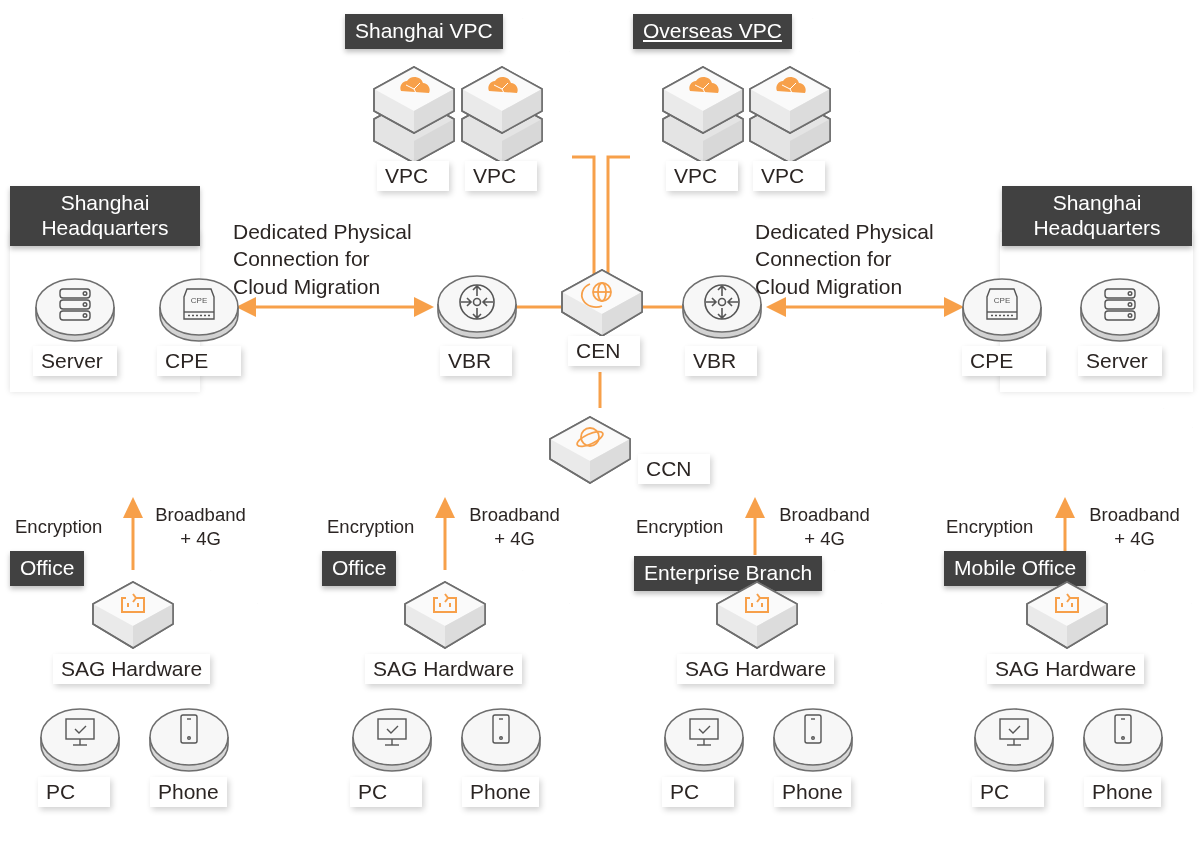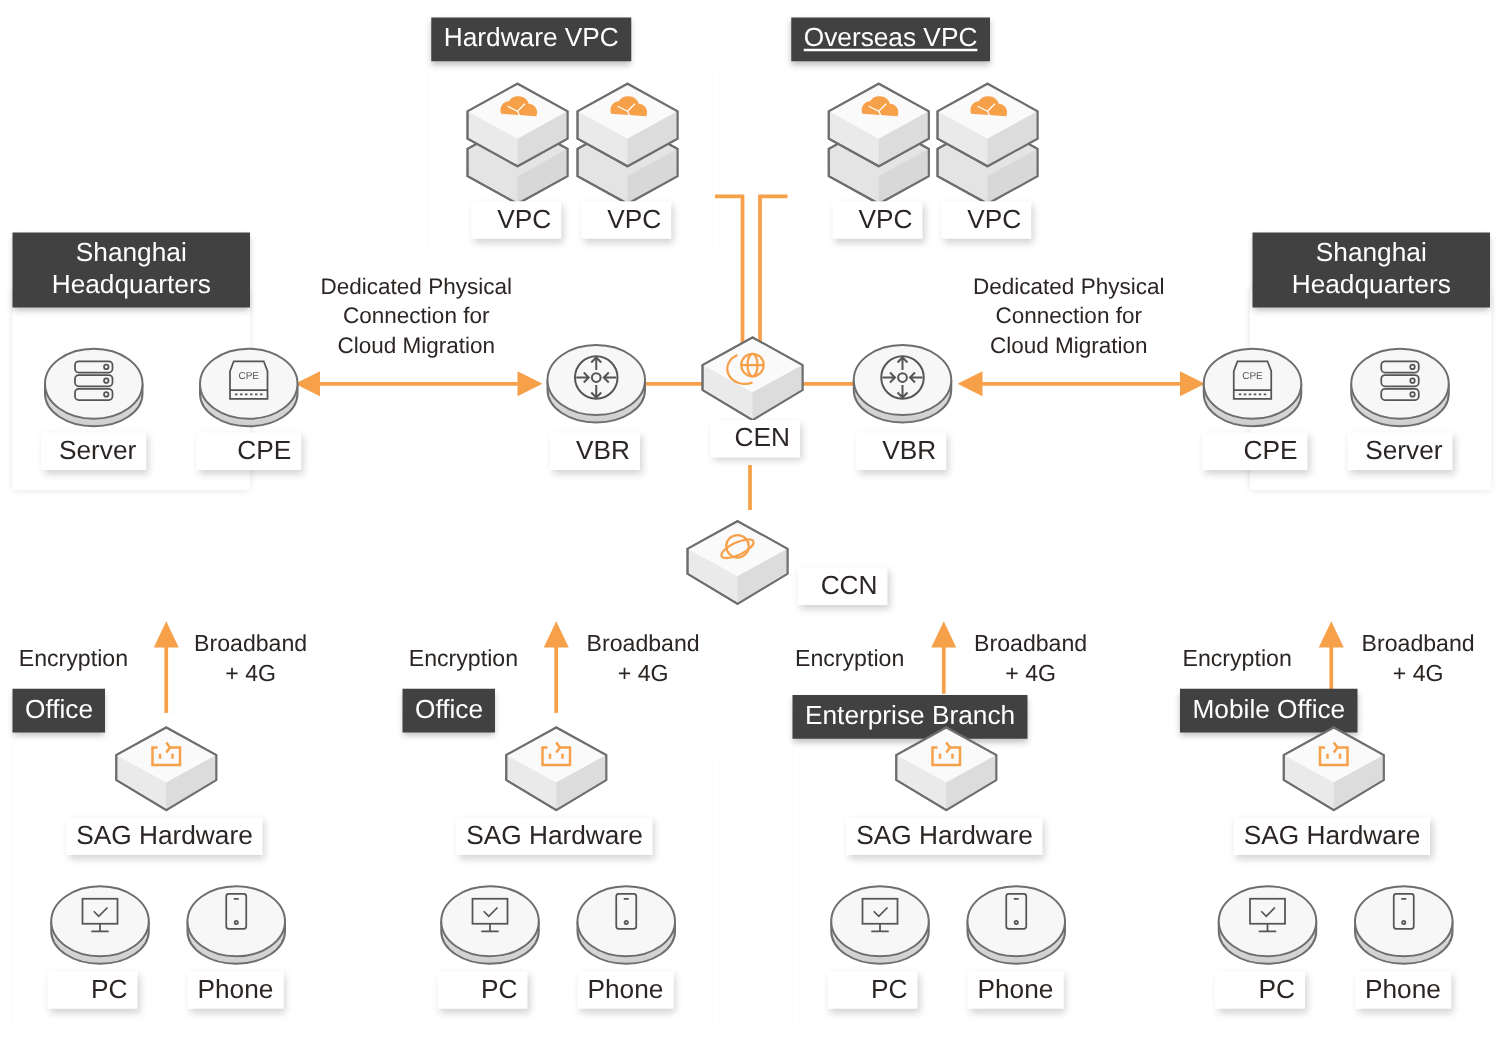--- a/index.html
+++ b/index.html
@@ -3,23 +3,23 @@
 <meta charset="utf-8">
 <style>
   html, body { margin:0; padding:0; }
   body { width:1201px; height:841px; background:#ffffff; position:relative; overflow:hidden;
          font-family:"Liberation Sans", "DejaVu Sans", sans-serif; color:#2b2523; }
   .panel { position:absolute; background:#fff; box-shadow:0 0 6px rgba(0,0,0,0.13); }
   .panel-clip { clip-path: polygon(0 0, calc(100% - 48px) 0, 100% 34px, 100% 100%, 0 100%); }
   .tag { position:absolute; background:#414141; color:#fff; font-size:21px; line-height:1.18;
          padding:5px 10px; box-shadow:0 3px 5px rgba(0,0,0,0.25); text-align:center; white-space:nowrap; }
   .lbl { position:absolute; background:#fff; font-size:21px; padding:3px 8px; box-shadow:2px 3px 6px rgba(0,0,0,0.18);
-         white-space:nowrap; text-align:right; color:#2b2523; }
+         white-space:nowrap; text-align:left; color:#2b2523; }
   .note { position:absolute; font-size:18.5px; color:#2b2523; text-align:center; line-height:1.3; white-space:nowrap; }
-  .note-big { position:absolute; font-size:18px; color:#2b2523; text-align:center; line-height:1.3; white-space:nowrap; }
+  .note-big { position:absolute; font-size:21px; color:#2b2523; text-align:left; line-height:1.3; white-space:nowrap; }
   svg.lines { position:absolute; left:0; top:0; }
   .node { position:absolute; }
 </style>
 </head>
 <body>
 
 <svg width="0" height="0" style="position:absolute">
   <defs>
     <linearGradient id="cylSide" x1="0" x2="0" y1="0" y2="1">
       <stop offset="0" stop-color="#e2e2e2"></stop>
@@ -74,21 +74,21 @@
     <line x1="445" y1="515" x2="445" y2="572" stroke="#f7a04a" stroke-width="3"></line>
     <path d="M445 497 L435 518 L455 518 Z"></path>
     <line x1="755" y1="515" x2="755" y2="555" stroke="#f7a04a" stroke-width="3"></line>
     <path d="M755 497 L745 518 L765 518 Z"></path>
     <line x1="1065" y1="515" x2="1065" y2="555" stroke="#f7a04a" stroke-width="3"></line>
     <path d="M1065 497 L1055 518 L1075 518 Z"></path>
   </g>
 </svg>
 
 <div class="panel panel-clip" style="left:342px;top:18px;width:228px;height:187px;"></div>
-<div class="tag" style="left:345px;top:14px;">Hardware VPC</div>
+<div class="tag" style="left:345px;top:14px;">Shanghai VPC</div>
 <svg class="node" style="left:372px;top:65px" width="84" height="100">
     <use href="#stack"></use>
   </svg>
 <svg class="node" style="left:460px;top:65px" width="84" height="100">
     <use href="#stack"></use>
   </svg>
 <div class="lbl" style="left:377px;top:161px;width:56px;">VPC</div>
 <div class="lbl" style="left:465px;top:161px;width:56px;">VPC</div>
 
 <div class="panel panel-clip" style="left:632px;top:18px;width:228px;height:187px;"></div>

